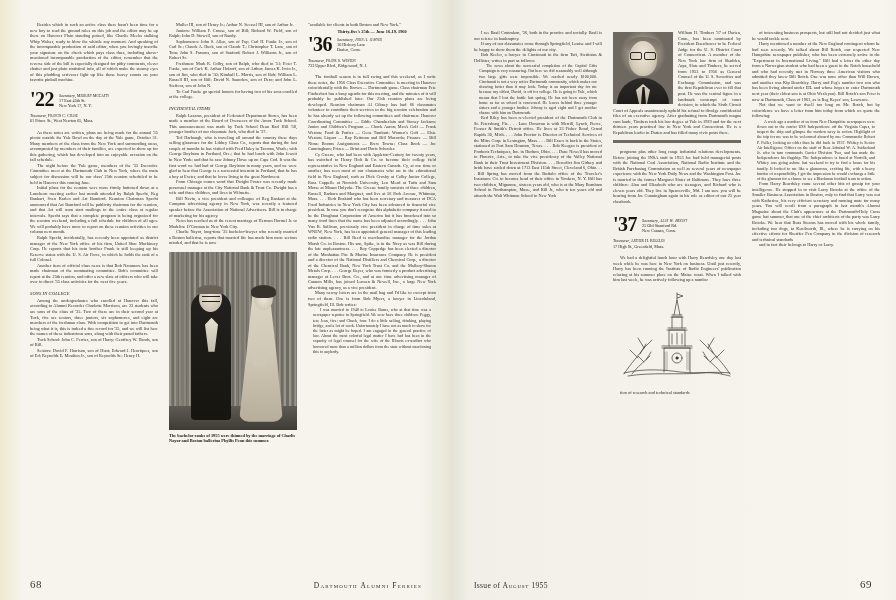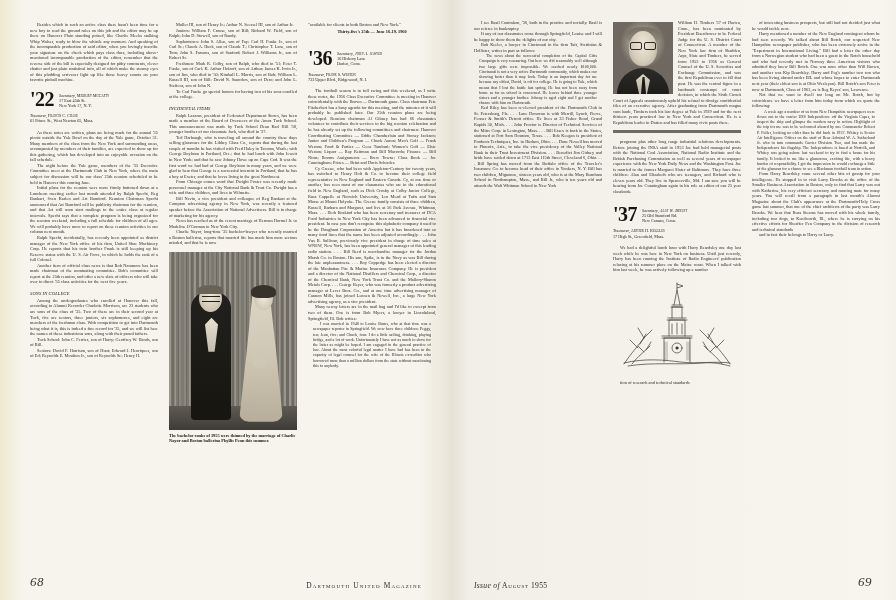--- a/index.html
+++ b/index.html
@@ -17,21 +17,21 @@
       linear-gradient(to right, #efe9cf 0px, #f6f4ec 22px, #f6f4ec 420px, #ece8dc 445px, #e6e2d6 452px, #f1efe7 470px, #f7f5ee 880px, #f4f2ea 896px);
   }
   .page{
     position:relative;
     width:448px;height:600px;
     box-sizing:border-box;
     padding:22px 26px 10px 30px;
     display:flex;
     flex-direction:column;
   }
-  .page.right{padding:20px 24px 10px 26px;}
+  .page.right{padding:30px 24px 10px 26px;}
   .cols{
     display:flex;
     gap:11px;
     flex:1 1 auto;
     min-height:0;
   }
   .col{
     width:128px;
     min-width:128px;
     position:relative;
@@ -213,37 +213,36 @@
   
   .footer{
     display:flex;
     align-items:flex-end;
     justify-content:space-between;
     padding-top:7px;
     height:22px;
     flex:0 0 auto;
   }
   .folio{
-    font-size:13px;
+    font-size:11px;
     color:#3a3832;
     letter-spacing:.04em;
-    font-style:italic;
   }
   .running{
     font-size:7.4px;
     letter-spacing:.16em;
     color:#2f2d28;
     font-variant:small-caps;
   }
   .issue{
     font-size:7.6px;
     color:#2f2d28;
     letter-spacing:.04em;
   }
-  .issue .it{font-style:italic;}
+  .issue .it{}
   .issue .sm{font-variant:small-caps;letter-spacing:.1em;}
   .spacer{flex:1 1 auto;}
 </style>
 </head>
 <body>
 
 <div class="spread">
 
   <div class="page left">
     <div class="cols">
@@ -302,21 +301,21 @@
           <div class="bridehead"></div>
           <div class="bridehair"></div>
         </div>
         <div class="caption">The bachelor ranks of 1955 were thinned by the marriage of Charlie Nayor and Boston ballerina Phyllis Penn this summer.</div>
       </div>
 
       <div class="col">
         <p class="noind">"available for clients in both Boston and New York."</p>
         <div class="centerline">Thirty-five's 25th — June 16-19, 1960</div>
 
-        <div class="classhead" style="margin-top:14px;">
+        <div class="classhead" style="margin-top:0;">
           <div class="year">'36</div>
           <div class="secblock">
             <div class="secline lbl"><span>Secretary,</span> <span class="sc">John A. Sawyer</span></div>
             <div class="secline">16 Hickory Lane</div>
             <div class="secline">Darien, Conn.</div>
           </div>
         </div>
         <div class="treas">
           <div><span class="lbl">Treasurer,</span> <span class="sc">Frank S. Weston</span></div>
           <div>733 Upper Blvd., Ridgewood, N. J.</div>
@@ -326,21 +325,21 @@
         <p>Cy Greene, who had been with Appleton-Century for twenty years, has switched to Henry Holt &amp; Co. to become their college field representative in New England and Eastern Canada. Cy, at one time or another, has seen most of our classmates who are in the educational field in New England, such as Dick Crosby at Colby Junior College, Russ Cappelle at Norwich University, Len Mead at Tufts and Sam Morse at Mount Holyoke. The Greene family consists of three children, Russell, Barbara and Margaret, and live at 56 Park Avenue, Whitman, Mass. . . . Herb Boskind who has been secretary and treasurer of DCA Food Industries in New York City has been advanced to financial vice president. In case you don't recognize this alphabetic company it used to be the Doughnut Corporation of America but it has broadened into so many food lines that the name has been adjusted accordingly. . . . John Van B. Sullivan, previously vice president in charge of time sales at WNEW, New York, has been appointed general manager of this leading radio station. . . . Bill Reed is merchandise manager for the Jordan Marsh Co. in Boston. His son, Spike, is in the Navy as was Bill during the late unpleasantness. . . . Roy Coppedge has been elected a director of the Manhattan Fire &amp; Marine Insurance Company. He is president and a director of the National Distillers and Chemical Corp., a director of the Chemical Bank, New York Trust Co. and the Mallory-Sharon Metals Corp. . . . George Beyer, who was formerly a product advertising manager at Lever Bros. Co., and at one time advertising manager of Cannon Mills, has joined Lennen &amp; Newell, Inc., a large New York advertising agency, as a vice president.</p>
         <p>Many newsy letters are in the mail bag and I'd like to excerpt from two of them. One is from Bob Myers, a lawyer in Lincolnland, Springfield, Ill. Bob writes:</p>
         <div class="quote">
           <p>I was married in 1948 to Louise Burns, who at that time was a newspaper reporter in Springfield. We now have three children: Peggy, ten; Jean, five; and Chuck, four. I do a little sailing, drinking, playing bridge, and a lot of work. Unfortunately I have not as much to show for the latter as might be hoped. I am engaged in the general practice of law. About the most colorful legal matter I have had has been in the capacity of legal counsel for the wife of the Illinois ex-auditor who borrowed more than a million dollars from the state without mentioning this to anybody.</p>
         </div>
       </div>
     </div>
 
     <div class="footer">
       <div class="folio">68</div>
-      <div class="running">Dartmouth United Magazine</div>
+      <div class="running">Dartmouth Alumni Ferries</div>
     </div>
   </div>
 
   <div class="page right">
     <div class="cols">
 
       <div class="col">
         <p>I see Basil Coutrakon, '36, both in the practice and socially. Basil is our referee in bankruptcy.</p>
         <p>If any of our classmates come through Springfield, Louise and I will be happy to show them the delights of our city.</p>
         <p>Bob Keeler, a lawyer in Cincinnati in the firm Taft, Stettinius &amp; Hollister, writes in part as follows:</p>

